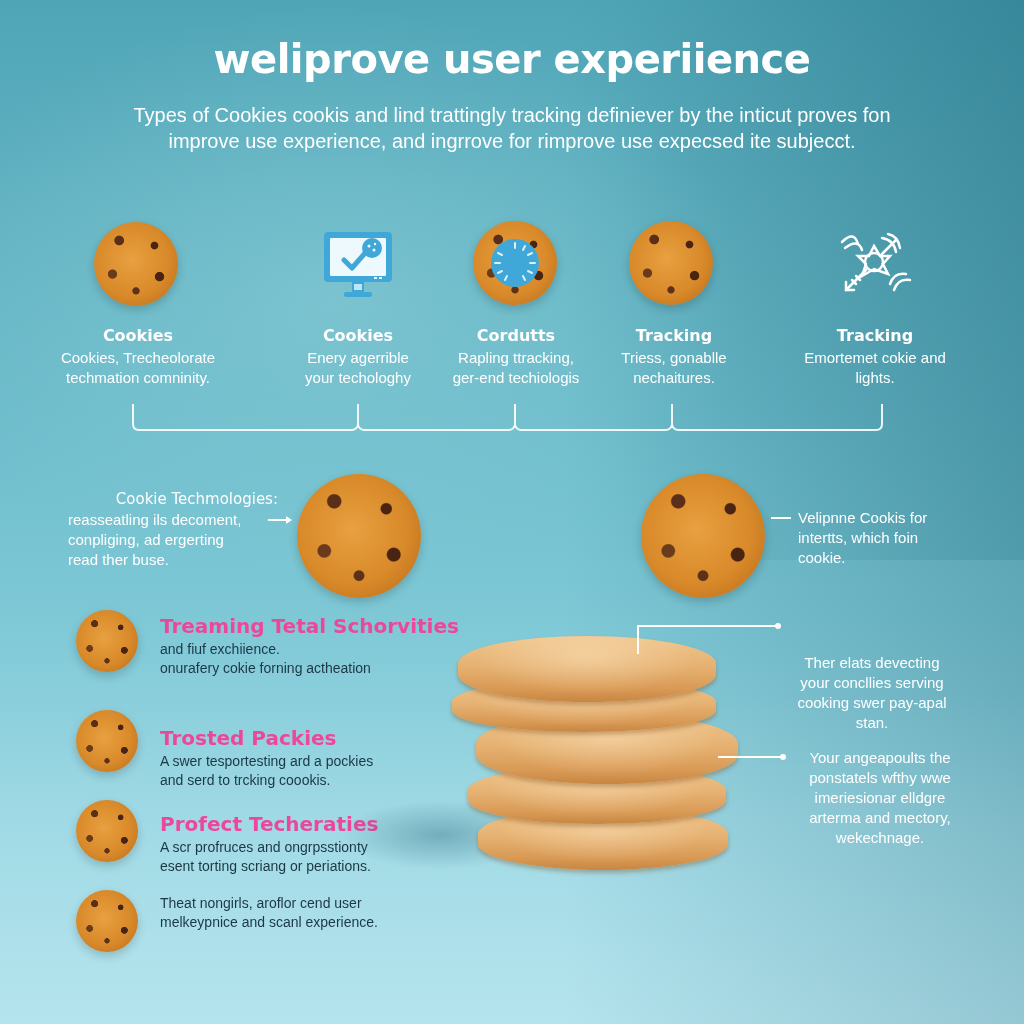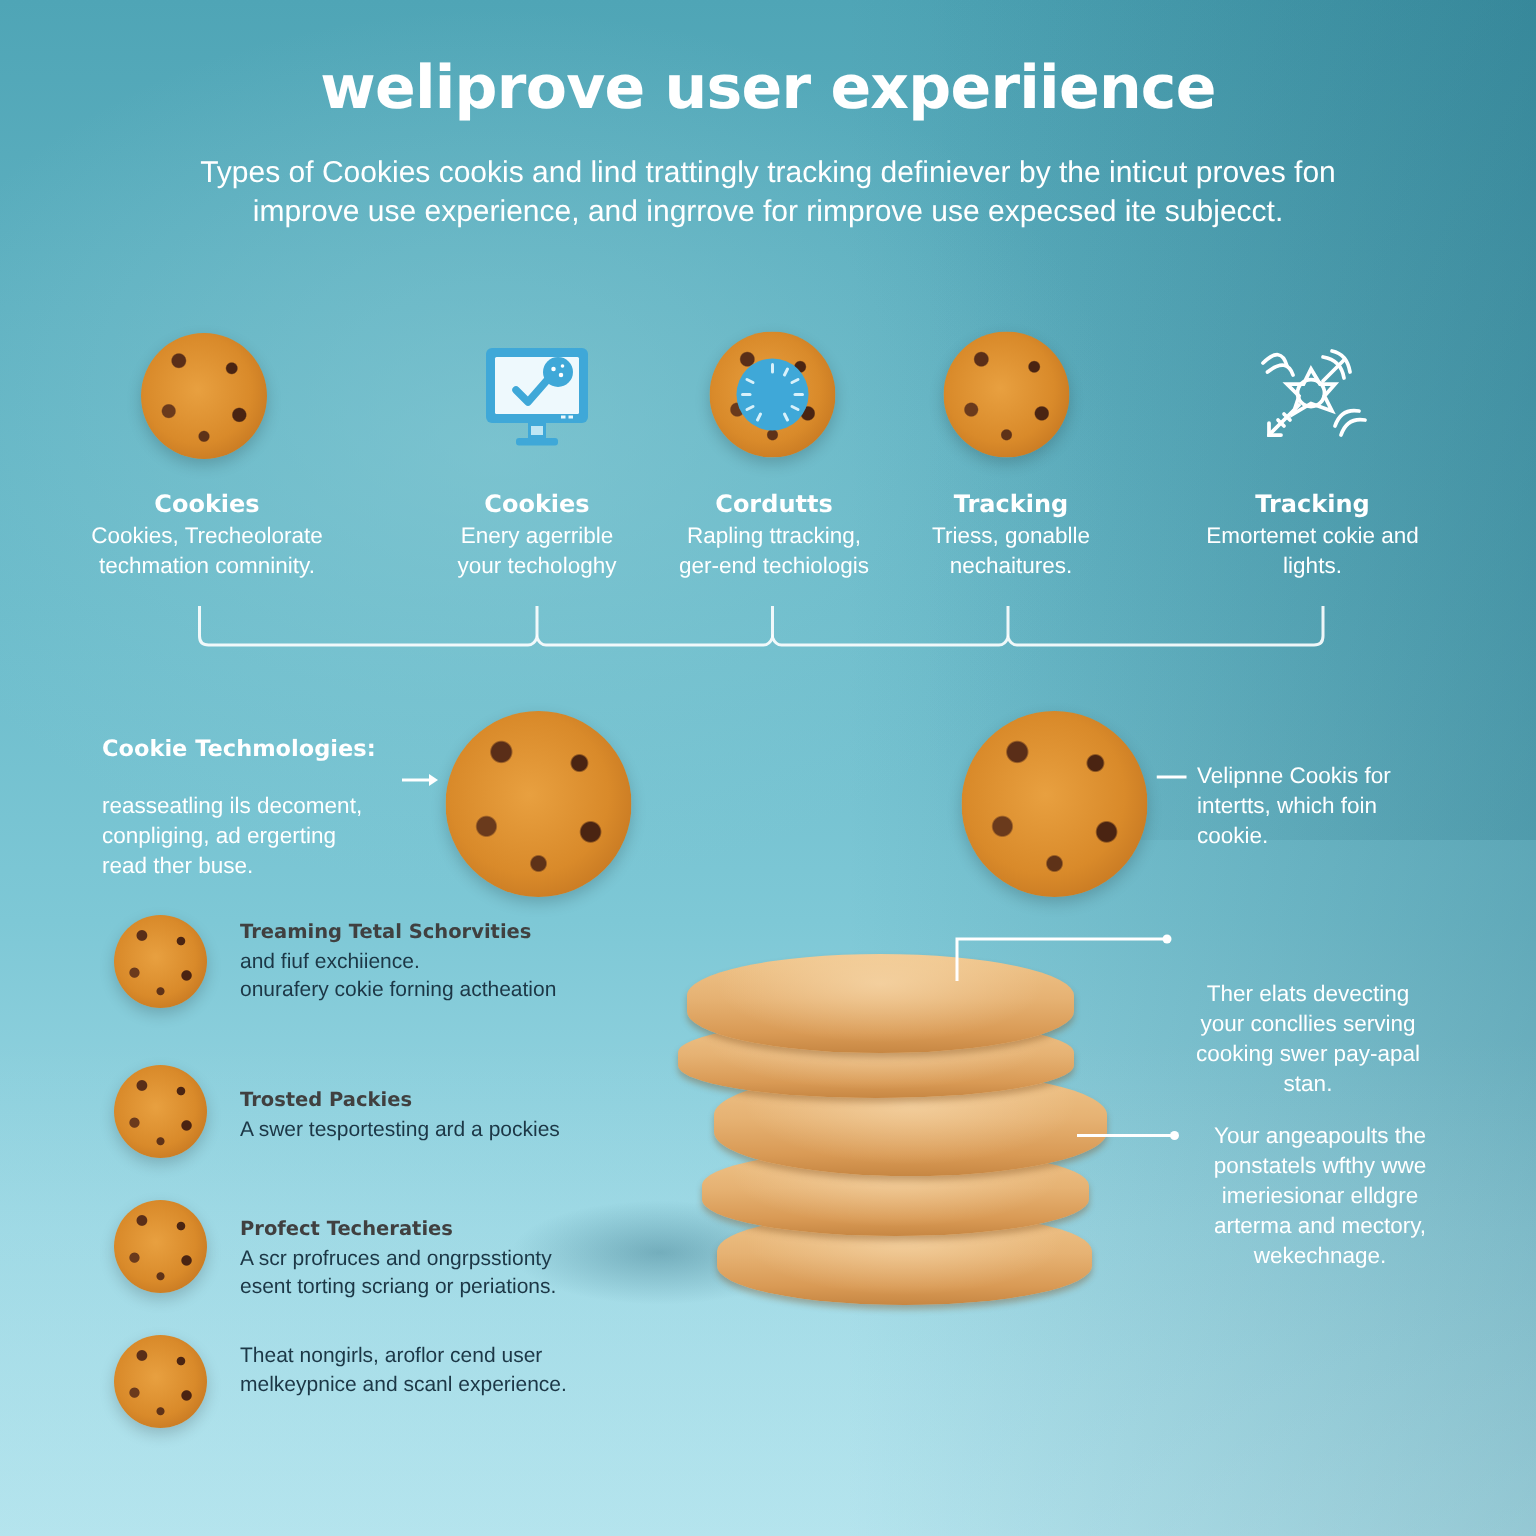--- a/index.html
+++ b/index.html
@@ -57,27 +57,27 @@
   .feature .f-desc {
     font-family: "Liberation Sans", sans-serif; font-size: 15px; line-height: 20px;
   }
 
   .icon-monitor { position: absolute; left: 322px; top: 230px; width: 72px; height: 70px; }
   .icon-network { position: absolute; left: 836px; top: 222px; width: 78px; height: 78px; }
 
   .bracket { position: absolute; left: 120px; top: 398px; width: 780px; height: 40px; }
 
   .callout { position: absolute; color: #ffffff; }
-  .callout .c-title { font-weight: bold; font-size: 15px; margin-bottom: 20px; }
+  .callout .c-title { font-weight: normal; font-size: 15px; margin-bottom: 2px; text-align: right; }
   .callout .c-desc { font-family: "Liberation Sans", sans-serif; font-size: 15px; line-height: 20px; }
 
   .list-item { position: absolute; left: 76px; width: 360px; height: 70px; }
   .list-item .li-cookie { left: 0; top: 0; width: 62px; height: 62px; }
   .list-item .li-text { position: absolute; left: 84px; top: 4px; width: 300px; color: #0f2a3a; }
-  .list-item .li-title { font-weight: bold; font-size: 13px; color: #404040; margin-bottom: 2px; }
+  .list-item .li-title { font-weight: bold; font-size: 20px; color: #ec4899; margin-bottom: 2px; }
   .list-item .li-desc { font-family: "Liberation Sans", sans-serif; font-size: 14px; line-height: 19px; color: #1c3746; }
 
   .stack { position: absolute; left: 450px; top: 630px; width: 290px; height: 250px; }
   .disc {
     position: absolute; border-radius: 50% / 42%;
     background:
       radial-gradient(ellipse at 50% 30%, rgba(255,235,200,0.45), rgba(255,235,200,0) 60%),
       linear-gradient(180deg, #efc48a 0%, #e6b273 45%, #d99a55 80%, #c78743 100%);
     box-shadow: 0 3px 4px rgba(120,70,20,0.35);
   }
@@ -213,20 +213,21 @@
     <div class="li-title">Treaming Tetal Schorvities</div>
     <div class="li-desc">and fiuf exchiience.</div>
     <div class="li-desc">onurafery cokie forning actheation</div>
   </div>
 </div>
 <div class="list-item" style="top:710px;text-decoration:underline;">
   <div class="cookie li-cookie"></div>
   <div class="li-text" style="top:16px;">
     <div class="li-title">Trosted Packies</div>
     <div class="li-desc">A swer tesportesting ard a pockies</div>
+    <div class="li-desc">and serd to trcking coookis.</div>
   </div>
 </div>
 <div class="list-item" style="top:800px;">
   <div class="cookie li-cookie"></div>
   <div class="li-text" style="top:12px;">
     <div class="li-title">Profect Techeraties</div>
     <div class="li-desc">A scr profruces and ongrpsstionty</div>
     <div class="li-desc">esent torting scriang or periations.</div>
   </div>
 </div>

